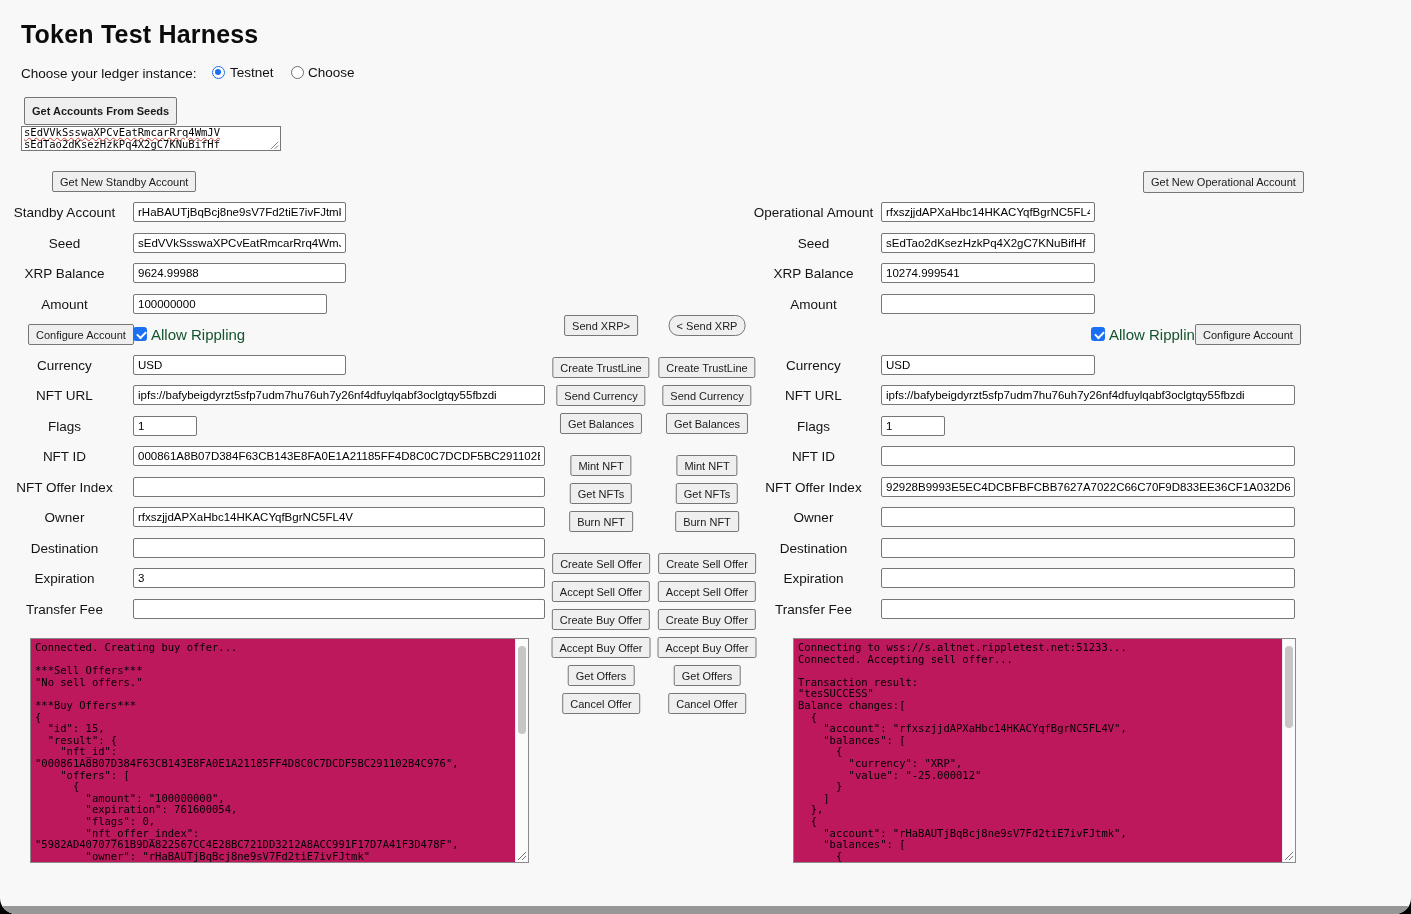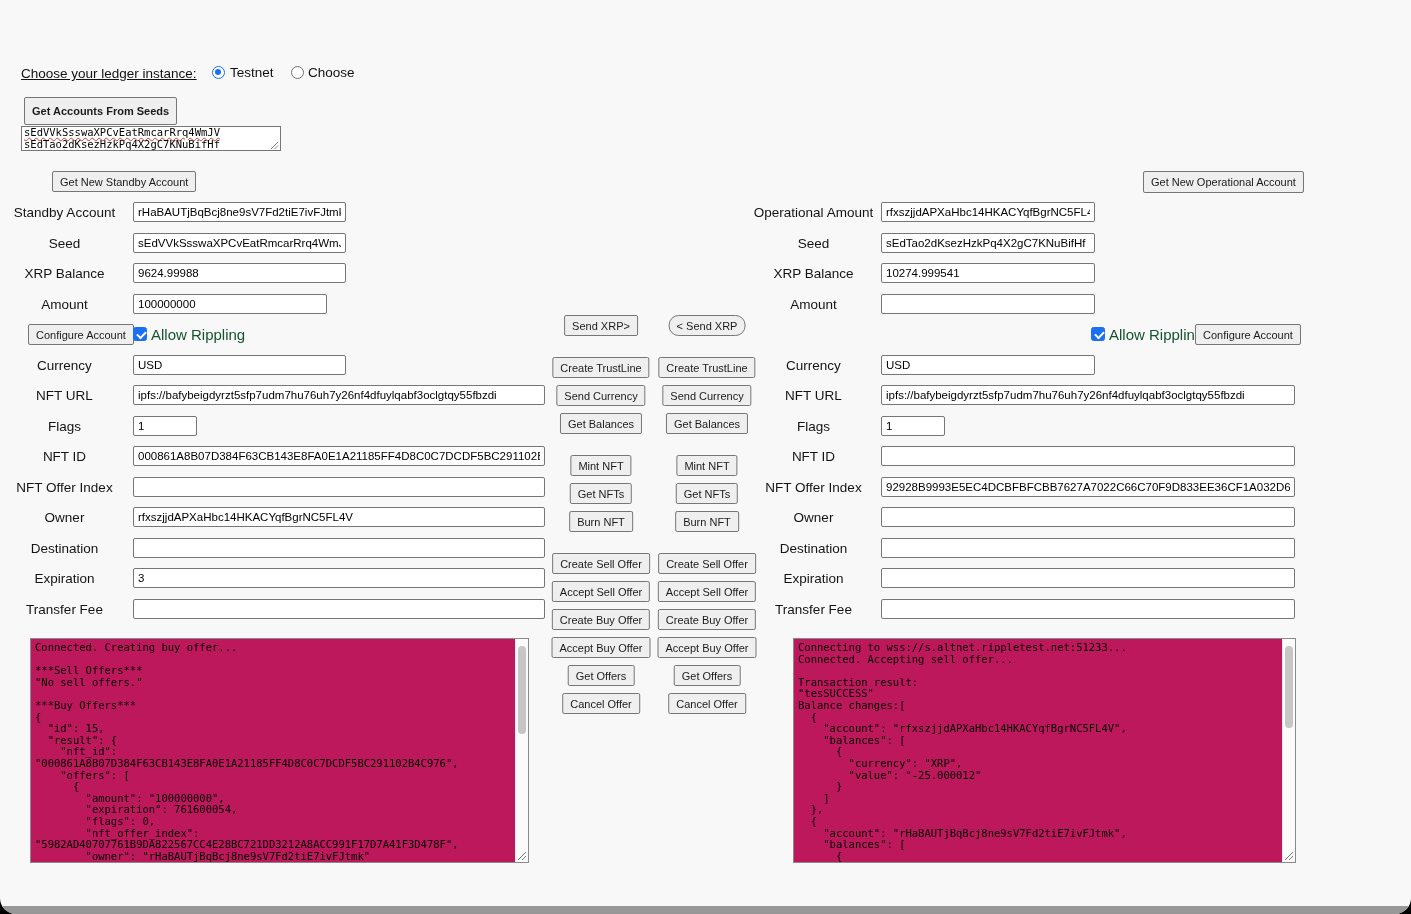--- a/index.html
+++ b/index.html
@@ -2,21 +2,21 @@
 <html><head>
 <meta charset="utf-8">
 <title>Token Test Harness</title>
 <style>
   html,body{margin:0;padding:0;}
   body{background:#000;font-family:"Liberation Sans","DejaVu Sans",sans-serif;}
   .page{position:relative;width:1411px;height:914px;background:#f8f8f8;border-radius:0 0 16px 16px;overflow:hidden;}
   .bottom-strip{position:absolute;left:0;right:0;bottom:0;height:8px;background:#979797;border-radius:0 0 16px 16px;}
 
   .title{position:absolute;top:20px;left:21px;margin:0;font-size:25px;font-weight:bold;color:#0c0c0c;letter-spacing:.2px;}
-  .prompt{position:absolute;top:66px;left:21px;font-size:13.5px;color:#111;text-decoration:underline;}
+  .prompt{position:absolute;top:66px;left:21px;font-size:13.5px;color:#111;}
 
   .radio{position:absolute;width:13px;height:13px;border-radius:50%;border:1.5px solid #6f6f6f;background:#fff;box-sizing:border-box;}
   .radio.on{border-color:#1b6ff2;}
   .radio.on::after{content:"";position:absolute;left:2px;top:2px;width:6px;height:6px;border-radius:50%;background:#1b6ff2;}
   .rlabel{position:absolute;font-size:13.5px;color:#111;white-space:nowrap;}
 
   .btn{position:absolute;height:21px;box-sizing:border-box;display:flex;align-items:center;justify-content:center;
        background:#efefef;border:1px solid #767676;border-radius:2px;padding:0 7px;
        font-family:"Liberation Sans","DejaVu Sans",sans-serif;font-size:11px;color:#1b1b1b;white-space:nowrap;cursor:default;}
   .btn.c{transform:translateX(-50%);}
@@ -44,20 +44,21 @@
   .vtrack{position:absolute;top:1px;bottom:1px;right:1px;width:12px;background:#fbfbfb;border-left:1px solid #ececec;}
   .vthumb{position:absolute;left:2px;top:7px;width:8px;height:88px;border-radius:4px;background:#c6c6c6;}
   .rz{position:absolute;right:2px;bottom:2px;width:10px;height:10px;}
   .rz-s{position:absolute;left:270px;top:141px;width:9px;height:9px;}
 </style>
 </head>
 <body>
 
 <div class="page">
 
+  <h1 class="title">Token Test Harness</h1>
 
   <span class="prompt">Choose your ledger instance:</span>
   <span class="radio on" style="left:212px;top:66px;"></span>
   <span class="rlabel" style="left:230px;top:65px;">Testnet</span>
   <span class="radio" style="left:291px;top:66px;"></span>
   <span class="rlabel" style="left:308px;top:65px;">Choose</span>
 
   <button class="btn" style="left:24px;top:97px;height:28px;font-weight:bold;">Get Accounts From Seeds</button>
   <textarea class="seeds" spellcheck="false" style="">sEdVVkSsswaXPCvEatRmcarRrq4WmJV
 sEdTao2dKsezHzkPq4X2gC7KNuBifHf</textarea>

